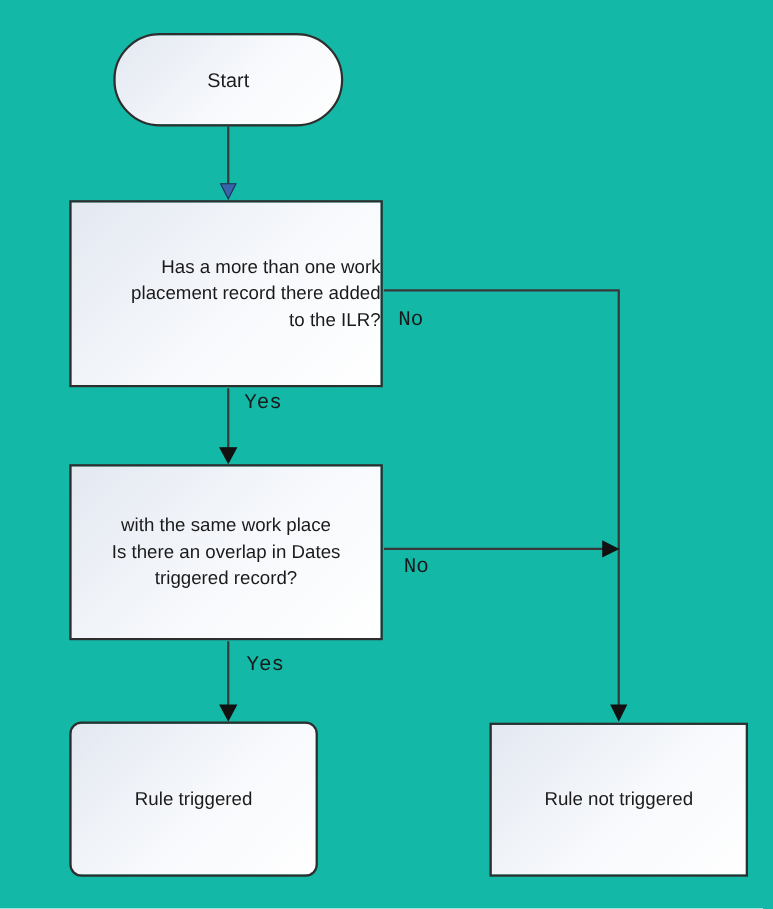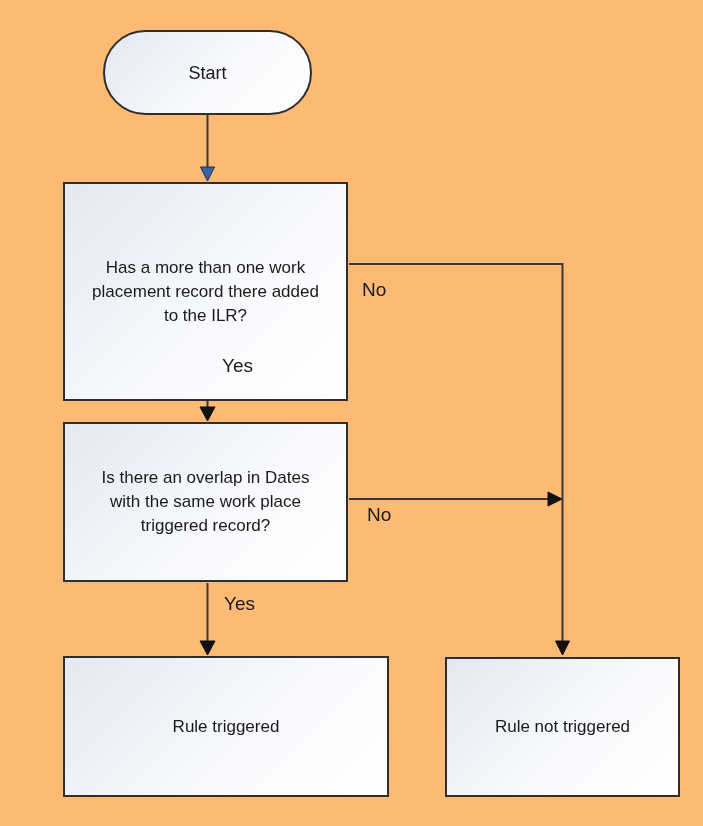--- a/index.html
+++ b/index.html
@@ -10,21 +10,21 @@
     --connector: #383838;
     --arrowhead-black: #111111;
     --arrowhead-blue: #3a64a8;
     --text: #1a1a1a;
   }
   html, body { margin: 0; padding: 0; background: #ffffff; }
   .canvas {
     position: relative;
     width: 703px;
     height: 826px;
-    background: #fdba74;
+    background: #14b8a6;
     font-family: "Liberation Sans", sans-serif;
     color: var(--text);
     overflow: hidden;
   }
   svg.connectors {
     position: absolute;
     left: 0; top: 0;
     width: 703px; height: 826px;
   }
   svg .line {
@@ -43,30 +43,31 @@
     align-items: center;
     justify-content: center;
     text-align: center;
     border: 2px solid var(--node-border);
     background: linear-gradient(135deg, var(--node-fill-top) 0%, var(--node-fill-mid) 55%, var(--node-fill-bottom) 100%);
     font-size: 17px;
     line-height: 24px;
   }
   .node .ln { display: block; }
   .stadium { left: 103px; top: 30px; width: 209px; height: 85px; border-radius: 43px; font-size: 18px; }
-  .box-q1  { left: 63px;  top: 182px; width: 285px; height: 219px; }
+  .box-q1  { left: 63px;  top: 182px; width: 285px; height: 170px; align-items: flex-end; }
   .box-q2  { left: 63px;  top: 422px; width: 285px; height: 160px; }
-  .box-rt  { left: 63px;  top: 656px; width: 326px; height: 141px; }
+  .box-rt  { left: 63px;  top: 656px; width: 226px; height: 141px; border-radius: 11px; }
   .box-rnt { left: 445px; top: 657px; width: 235px; height: 140px; }
   .edge-label {
     position: absolute;
     font-size: 19px;
     line-height: 22px;
     color: var(--text);
     white-space: nowrap;
+    font-family: Liberation Mono, monospace;
   }
   .label-q1-yes { left: 222px; top: 355px; }
   .label-q1-no  { left: 362px; top: 279px; }
   .label-q2-yes { left: 224px; top: 593px; }
   .label-q2-no  { left: 367px; top: 504px; }
 </style>
 </head>
 <body>
 
 <div class="canvas">
@@ -93,22 +94,22 @@
     <span class="ln">Start</span>
   </div>
 
   <div class="node box-q1">
     <span class="ln">Has a more than one work</span>
     <span class="ln">placement record there added</span>
     <span class="ln">to the ILR?</span>
   </div>
 
   <div class="node box-q2">
+    <span class="ln">with the same work place</span>
     <span class="ln">Is there an overlap in Dates</span>
-    <span class="ln">with the same work place</span>
     <span class="ln">triggered record?</span>
   </div>
 
   <div class="node box-rt">
     <span class="ln">Rule triggered</span>
   </div>
 
   <div class="node box-rnt">
     <span class="ln">Rule not triggered</span>
   </div>

